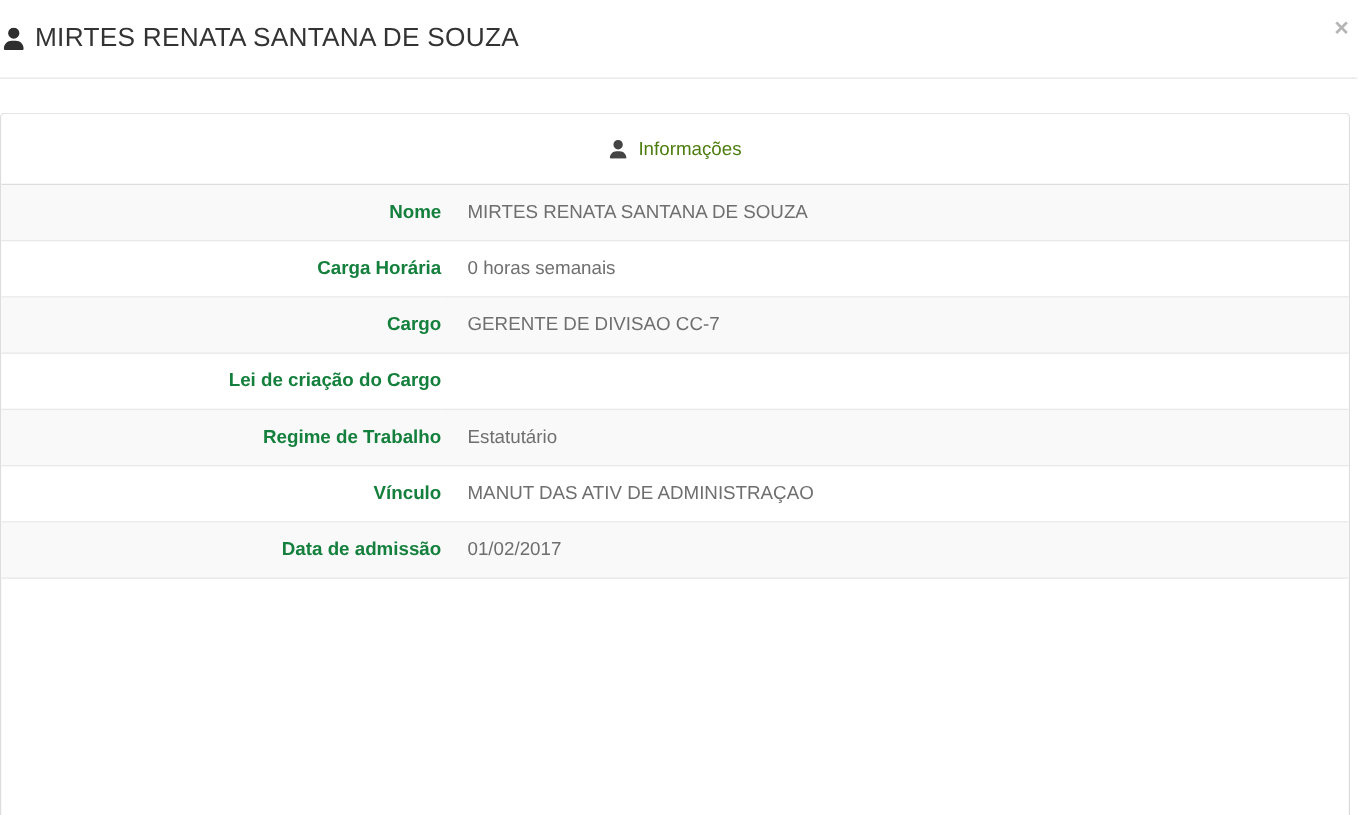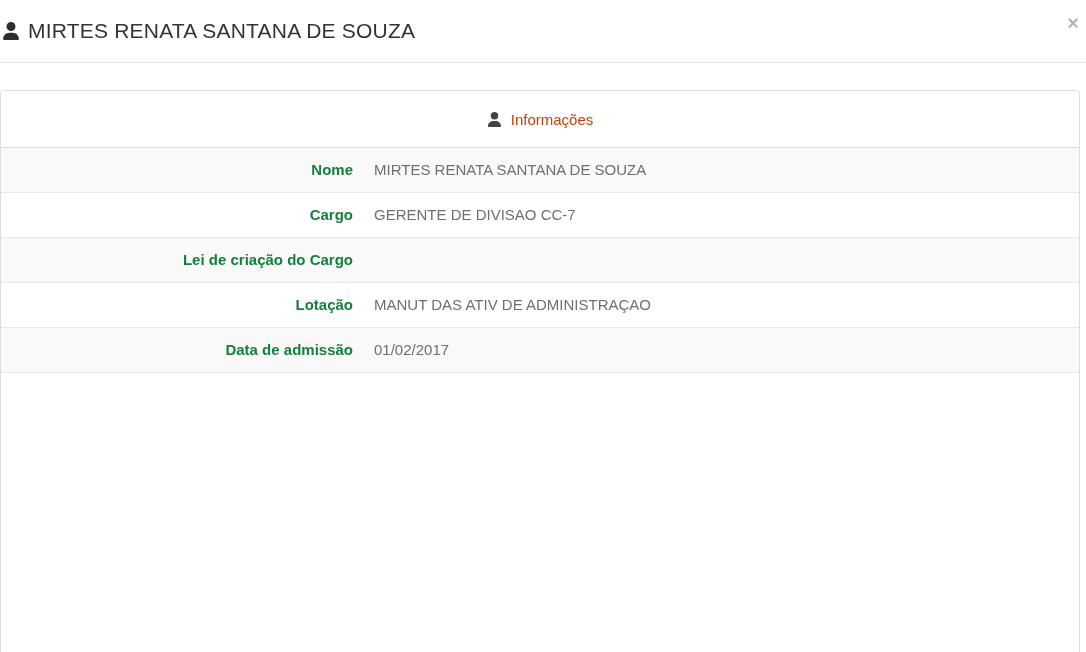--- a/index.html
+++ b/index.html
@@ -56,21 +56,21 @@
     height: 562px;
     overflow: hidden;
   }
   .panel-heading {
     height: 57px;
     display: flex;
     align-items: center;
     justify-content: center;
     background: #fff;
     border-bottom: 1px solid #ddd;
-    color: #c2410c;
+    color: #4d7c0f;
     font-size: 15px;
   }
   .panel-heading .icon-user {
     width: 15px; height: 15px;
     margin-right: 9px;
     fill: #444;
     flex: 0 0 auto;
   }
 
   
@@ -127,29 +127,37 @@
       </svg>
     <span>Informações</span>
   </div>
   <table class="info-table">
     <tbody>
         <tr>
     <td class="cell-label">Nome</td>
     <td class="cell-value">MIRTES RENATA SANTANA DE SOUZA</td>
   </tr>
         <tr>
+    <td class="cell-label">Carga Horária</td>
+    <td class="cell-value">0 horas semanais</td>
+  </tr>
+        <tr>
     <td class="cell-label">Cargo</td>
     <td class="cell-value">GERENTE DE DIVISAO CC-7</td>
   </tr>
         <tr>
     <td class="cell-label">Lei de criação do Cargo</td>
     <td class="cell-value"></td>
   </tr>
         <tr>
-    <td class="cell-label">Lotação</td>
+    <td class="cell-label">Regime de Trabalho</td>
+    <td class="cell-value">Estatutário</td>
+  </tr>
+        <tr>
+    <td class="cell-label">Vínculo</td>
     <td class="cell-value">MANUT DAS ATIV DE ADMINISTRAÇAO</td>
   </tr>
         <tr>
     <td class="cell-label">Data de admissão</td>
     <td class="cell-value">01/02/2017</td>
   </tr>
       </tbody>
   </table>
 </div>
 

